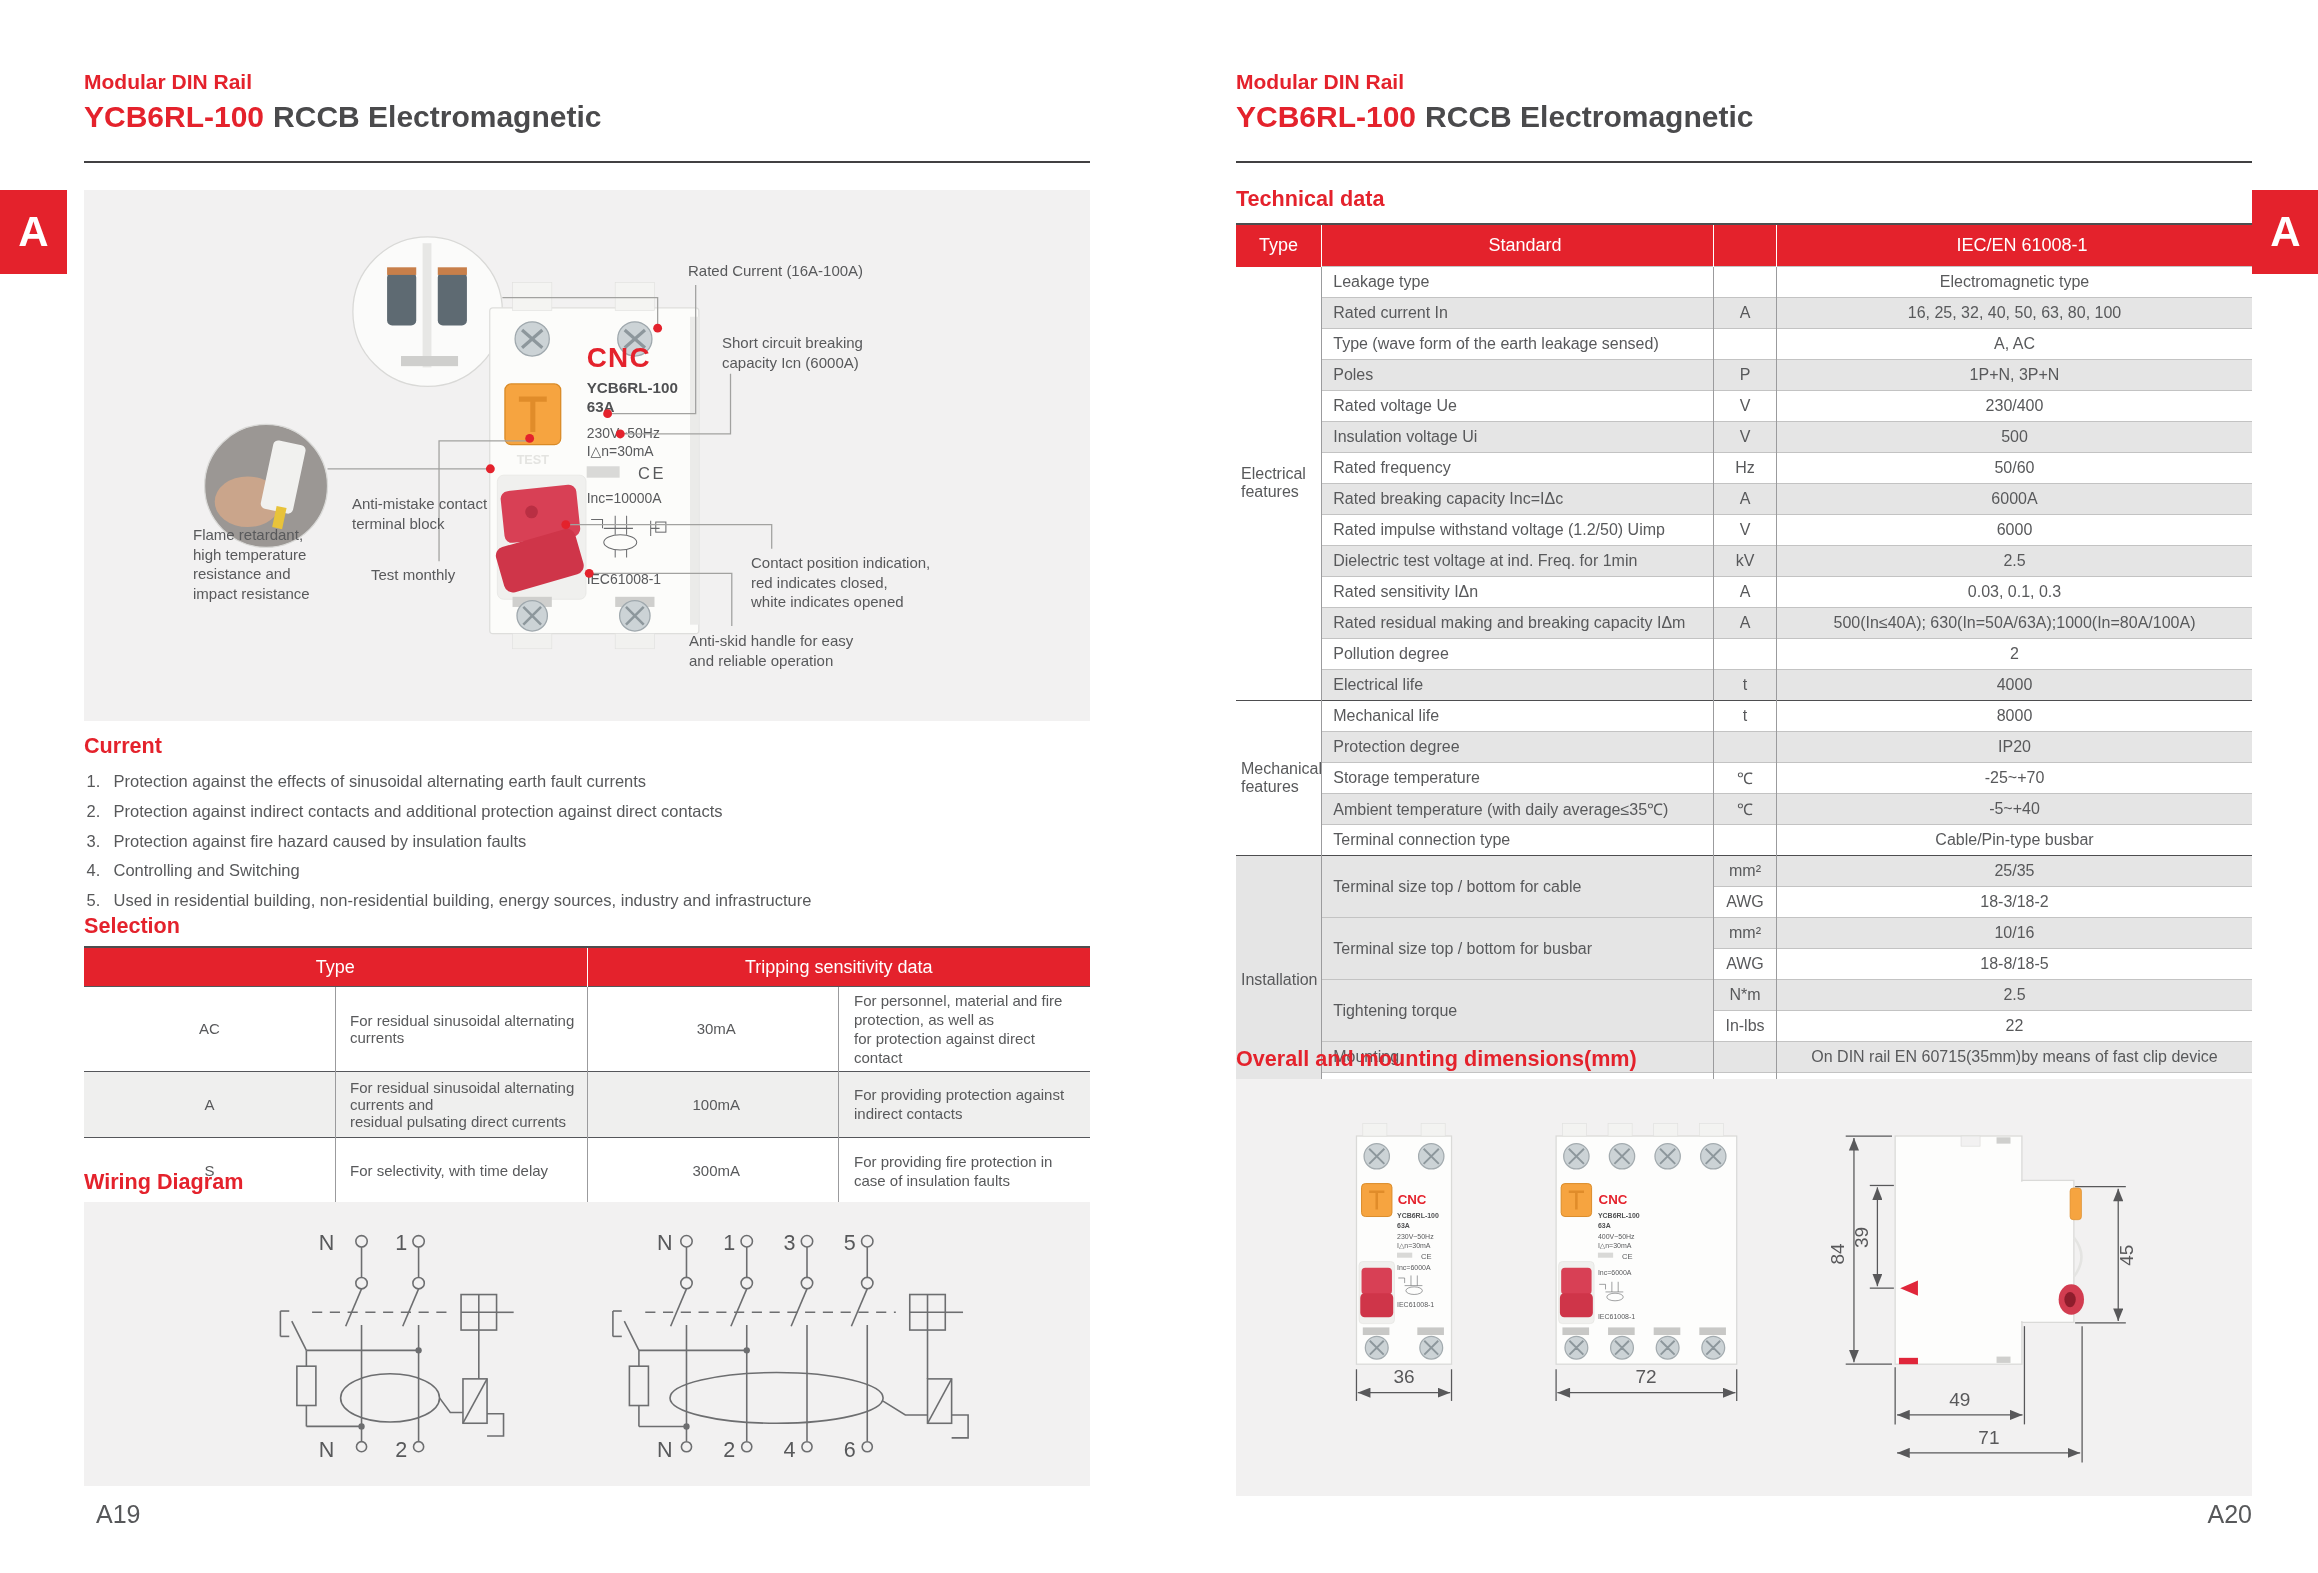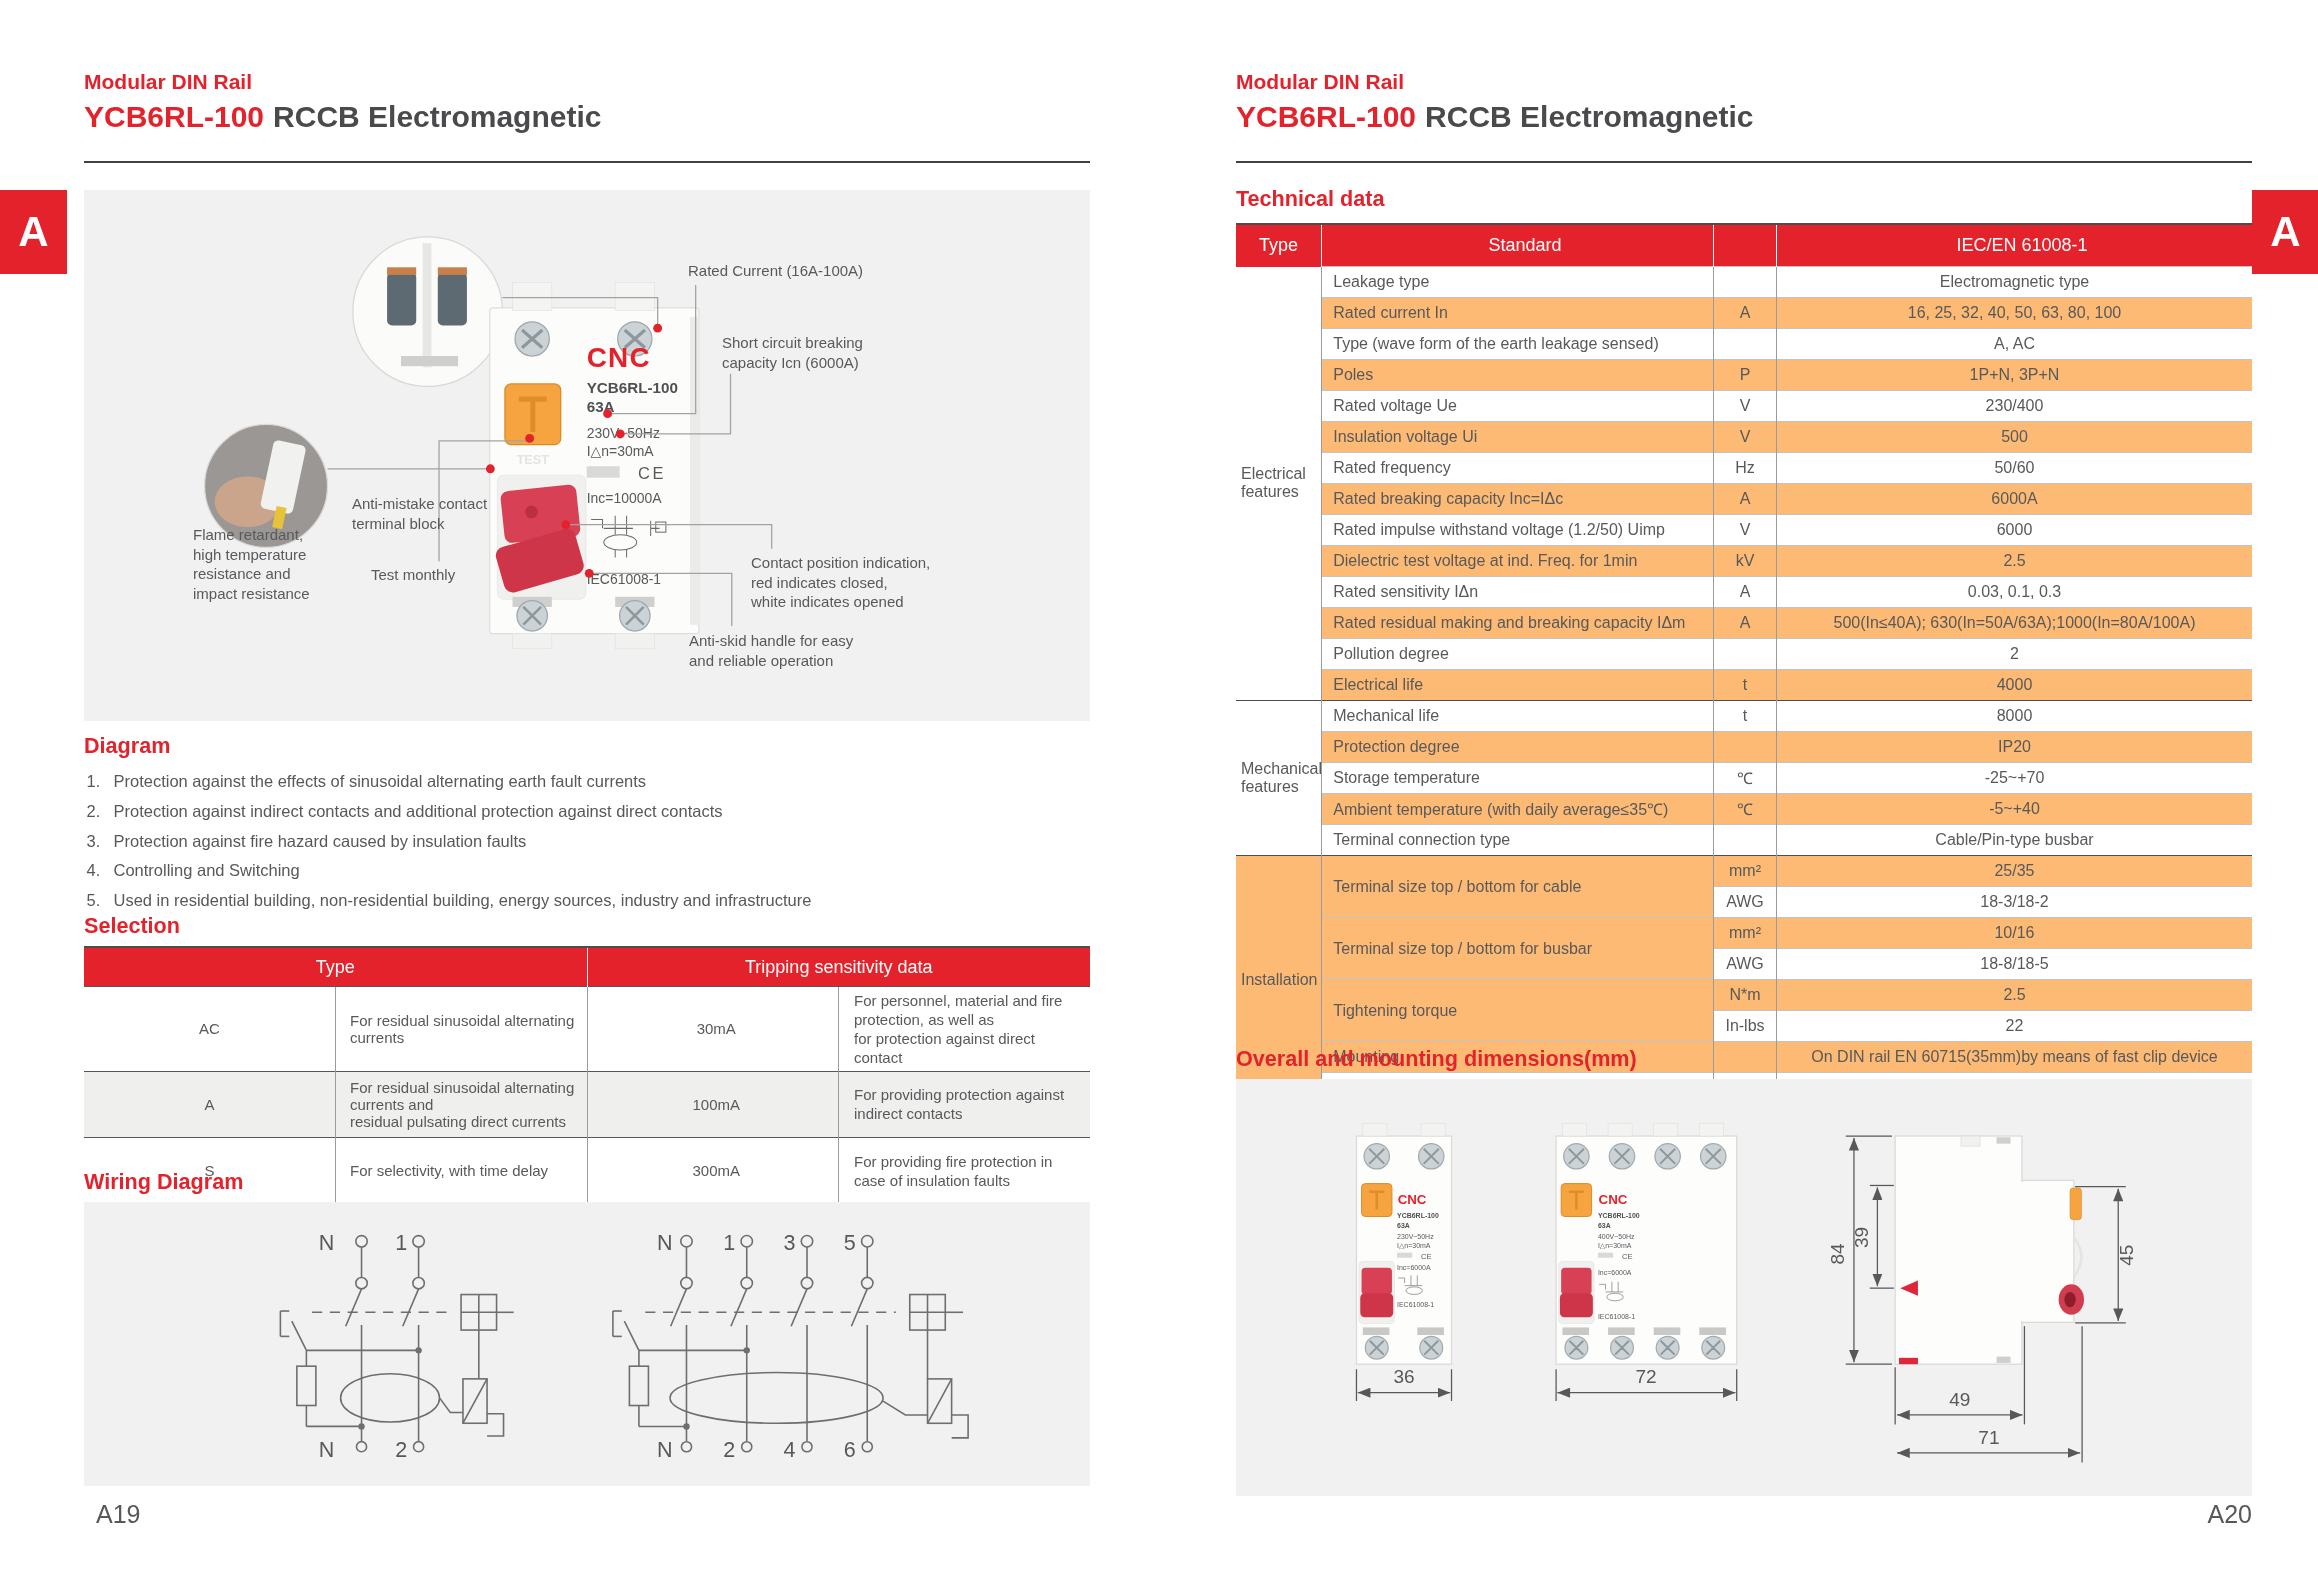--- a/index.html
+++ b/index.html
@@ -43,21 +43,21 @@
   .sel-table td.purp{width:39.5%;padding:3.8px 6.3px 3.8px 15px;white-space:pre-line;border-left:0.6px solid #9b9b9d;line-height:19px;}
   .wiring-h{top:1169px;}
   .wiring-panel{top:1202px;width:1006px;height:284px;}
   
   .tech-h{top:186px;}
   .tech-table{position:absolute;top:223px;left:0;width:1016px;table-layout:fixed;
     border-top:2.5px solid #4d4d4f;border-bottom:2.5px solid #4d4d4f;}
   .tech-table th{background:#e4222c;color:#fff;font-weight:normal;font-size:18px;height:39px;}
   .tech-table th.div{border-left:1.9px solid #ffffff;padding-left:16px;}
   .tech-table td{height:28px;font-size:16px;border-top:0.6px solid #c3c3c3;vertical-align:middle;background:#fff;}
-  .tech-table tr.alt td{background:#fdba74;}
+  .tech-table tr.alt td{background:#e5e5e5;}
   .tech-table td.g{background:#fff;padding-left:5px;font-size:16px;border-top:none;}
   .tech-table td.l{padding-left:11.4px;border-left:0.6px solid #9b9b9d;}
   .tech-table td.lspan{background:#fff;}
   .tech-table td.u{text-align:center;border-left:0.6px solid #9b9b9d;}
   .tech-table td.v{text-align:center;border-left:0.6px solid #9b9b9d;}
   .tech-table tr.gstart td{border-top:1.9px solid #4d4d4f;}
   .dims-h{top:1046px;}
   .dims-panel{top:1079px;width:1016px;height:417px;}
   .pageno-r{right:0;}
   svg text{font-family:"Liberation Sans", sans-serif;}
@@ -160,21 +160,21 @@
 resistance and
 impact resistance</div>
     <div class="callout" style="left:287px;top:375px;">Test monthly</div>
     <div class="callout" style="left:667px;top:363px;">Contact position indication,
 red indicates closed,
 white indicates opened</div>
     <div class="callout" style="left:605px;top:441px;">Anti-skid handle for easy
 and reliable operation</div>
   </div>
 
-  <div class="sechead general-h">Diagram</div>
+  <div class="sechead general-h">Current</div>
   <div class="general-list">
     <div class="gitem">
         <span class="num">1.</span>
         <span>Protection against the effects of sinusoidal alternating earth fault currents</span>
       </div>
     <div class="gitem">
         <span class="num">2.</span>
         <span>Protection against indirect contacts and additional protection against direct contacts</span>
       </div>
     <div class="gitem">

